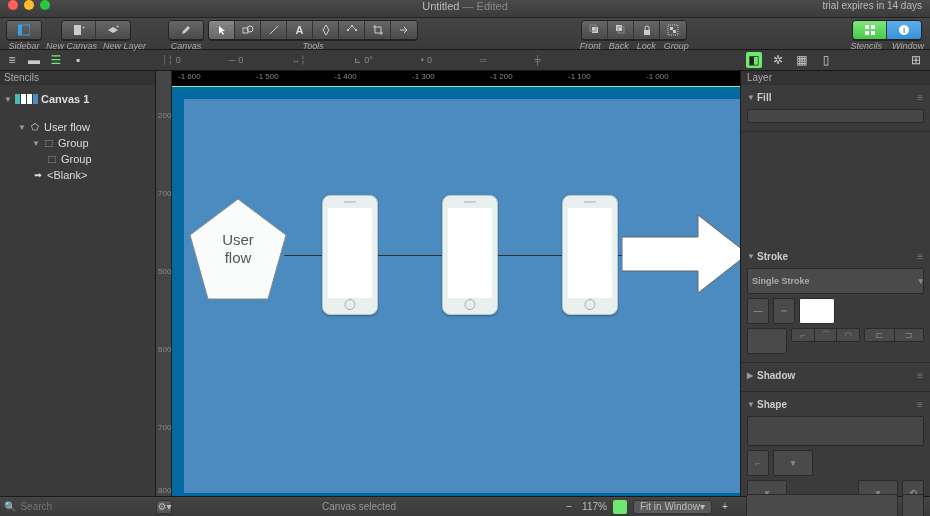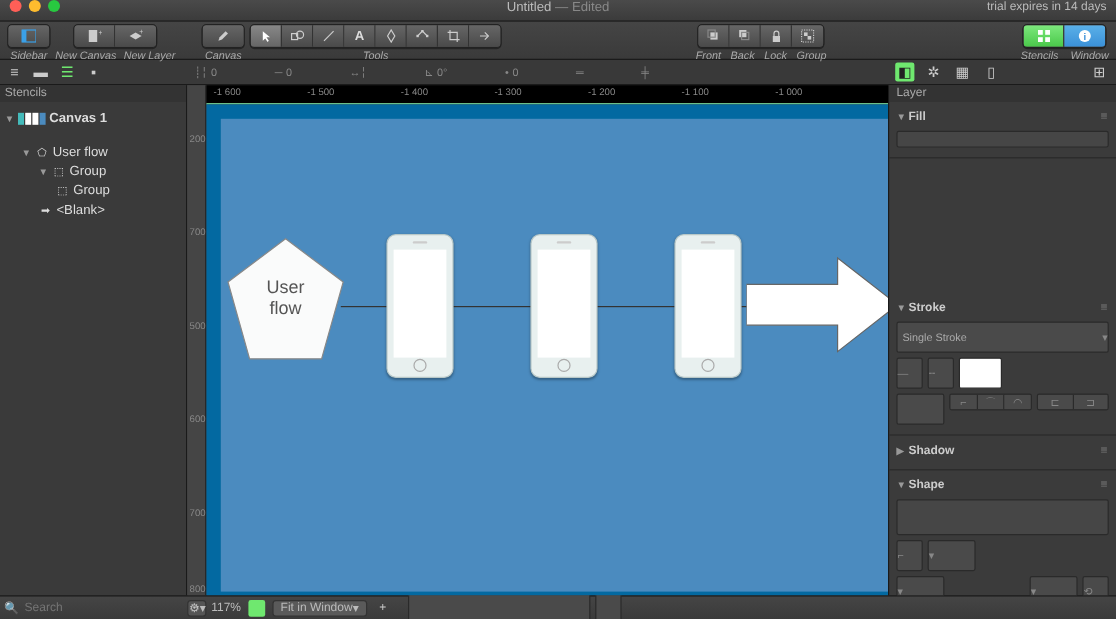--- a/index.html
+++ b/index.html
@@ -76,21 +76,21 @@
   
   .inspector { width: 190px; background: #3b3b3b; border-left: 1px solid #1a1a1a; font-size: 10px; color: #bbb; overflow-y: hidden;}
   .inspector .ohead { height: 14px; background: #333; padding: 1px 6px; color: #aaa; }
   .section { border-bottom: 1px solid #2a2a2a; padding: 4px 6px 8px; }
   .section .shead { display: flex; align-items: center; height: 16px; font-weight: bold; color: #ccc; }
   .section .shead .disc { width: 10px; font-size: 8px; color: #999; }
   .section .shead .dots { margin-left: auto; color: #777; letter-spacing: 1px;}
   .well { background: #464646; border: 1px solid #2a2a2a; height: 14px; margin-top: 4px; border-radius: 2px; }
   .well.big { height: 30px; }
   .row { display: flex; gap: 4px; margin-top: 4px; }
-  .ctrl { background: #4a4a4a; border: 1px solid #2a2a2a; height: 26px; border-radius: 2px; flex: 1; display:flex; align-items:center; color:#888; font-size:9px;}
+  .ctrl { background: #4a4a4a; border: 1px solid #2a2a2a; height: 26px; border-radius: 2px; flex: 1; display:flex; align-items:center; justify-content:center; color:#888; font-size:9px;font-weight:bold;}
   .ctrl.sm { flex: 0 0 22px; }
   .ctrl.swatch { flex: 0 0 36px; background: #fff; }
   .seg { display: flex; border: 1px solid #2a2a2a; border-radius: 2px; overflow: hidden; height: 14px; flex: 1; }
   .seg .s { flex: 1; background: #4a4a4a; border-right: 1px solid #2a2a2a; display:flex;align-items:center;justify-content:center;color:#888;font-size:9px;}
   .seg .s:last-child { border-right: none; }
 
   
   .statusbar { height: 20px; background: linear-gradient(#454545,#3a3a3a); border-top: 1px solid #1a1a1a; display: flex; align-items: center; font-size: 10px; color: #bbb; }
   .statusbar .left { width: 156px; display: flex; align-items: center; padding: 0 4px; gap: 4px; }
   .statusbar .left input { flex: 1; background: transparent; border: none; color: #bbb; font-size: 10px; outline: none;}
@@ -455,20 +455,21 @@
     </div>
   </div>
 </div>
 
 <div class="statusbar">
   <div class="left">
     <span>🔍</span>
     <input placeholder="Search" style="">
     <div class="gear">⚙▾</div>
   </div>
+  <div class="mid">Canvas selected</div>
   <div class="right">
     <div class="zbtn">−</div>
     <span>117%</span>
     <div class="sel"></div>
     <div class="fit"><span>Fit in Window</span> ▾</div>
     <div class="zbtn">+</div>
   </div>
   <div style="width:190px;display:flex;padding:0 6px;gap:4px">
     <div class="ctrl"></div>
     <div class="ctrl sm"></div>

